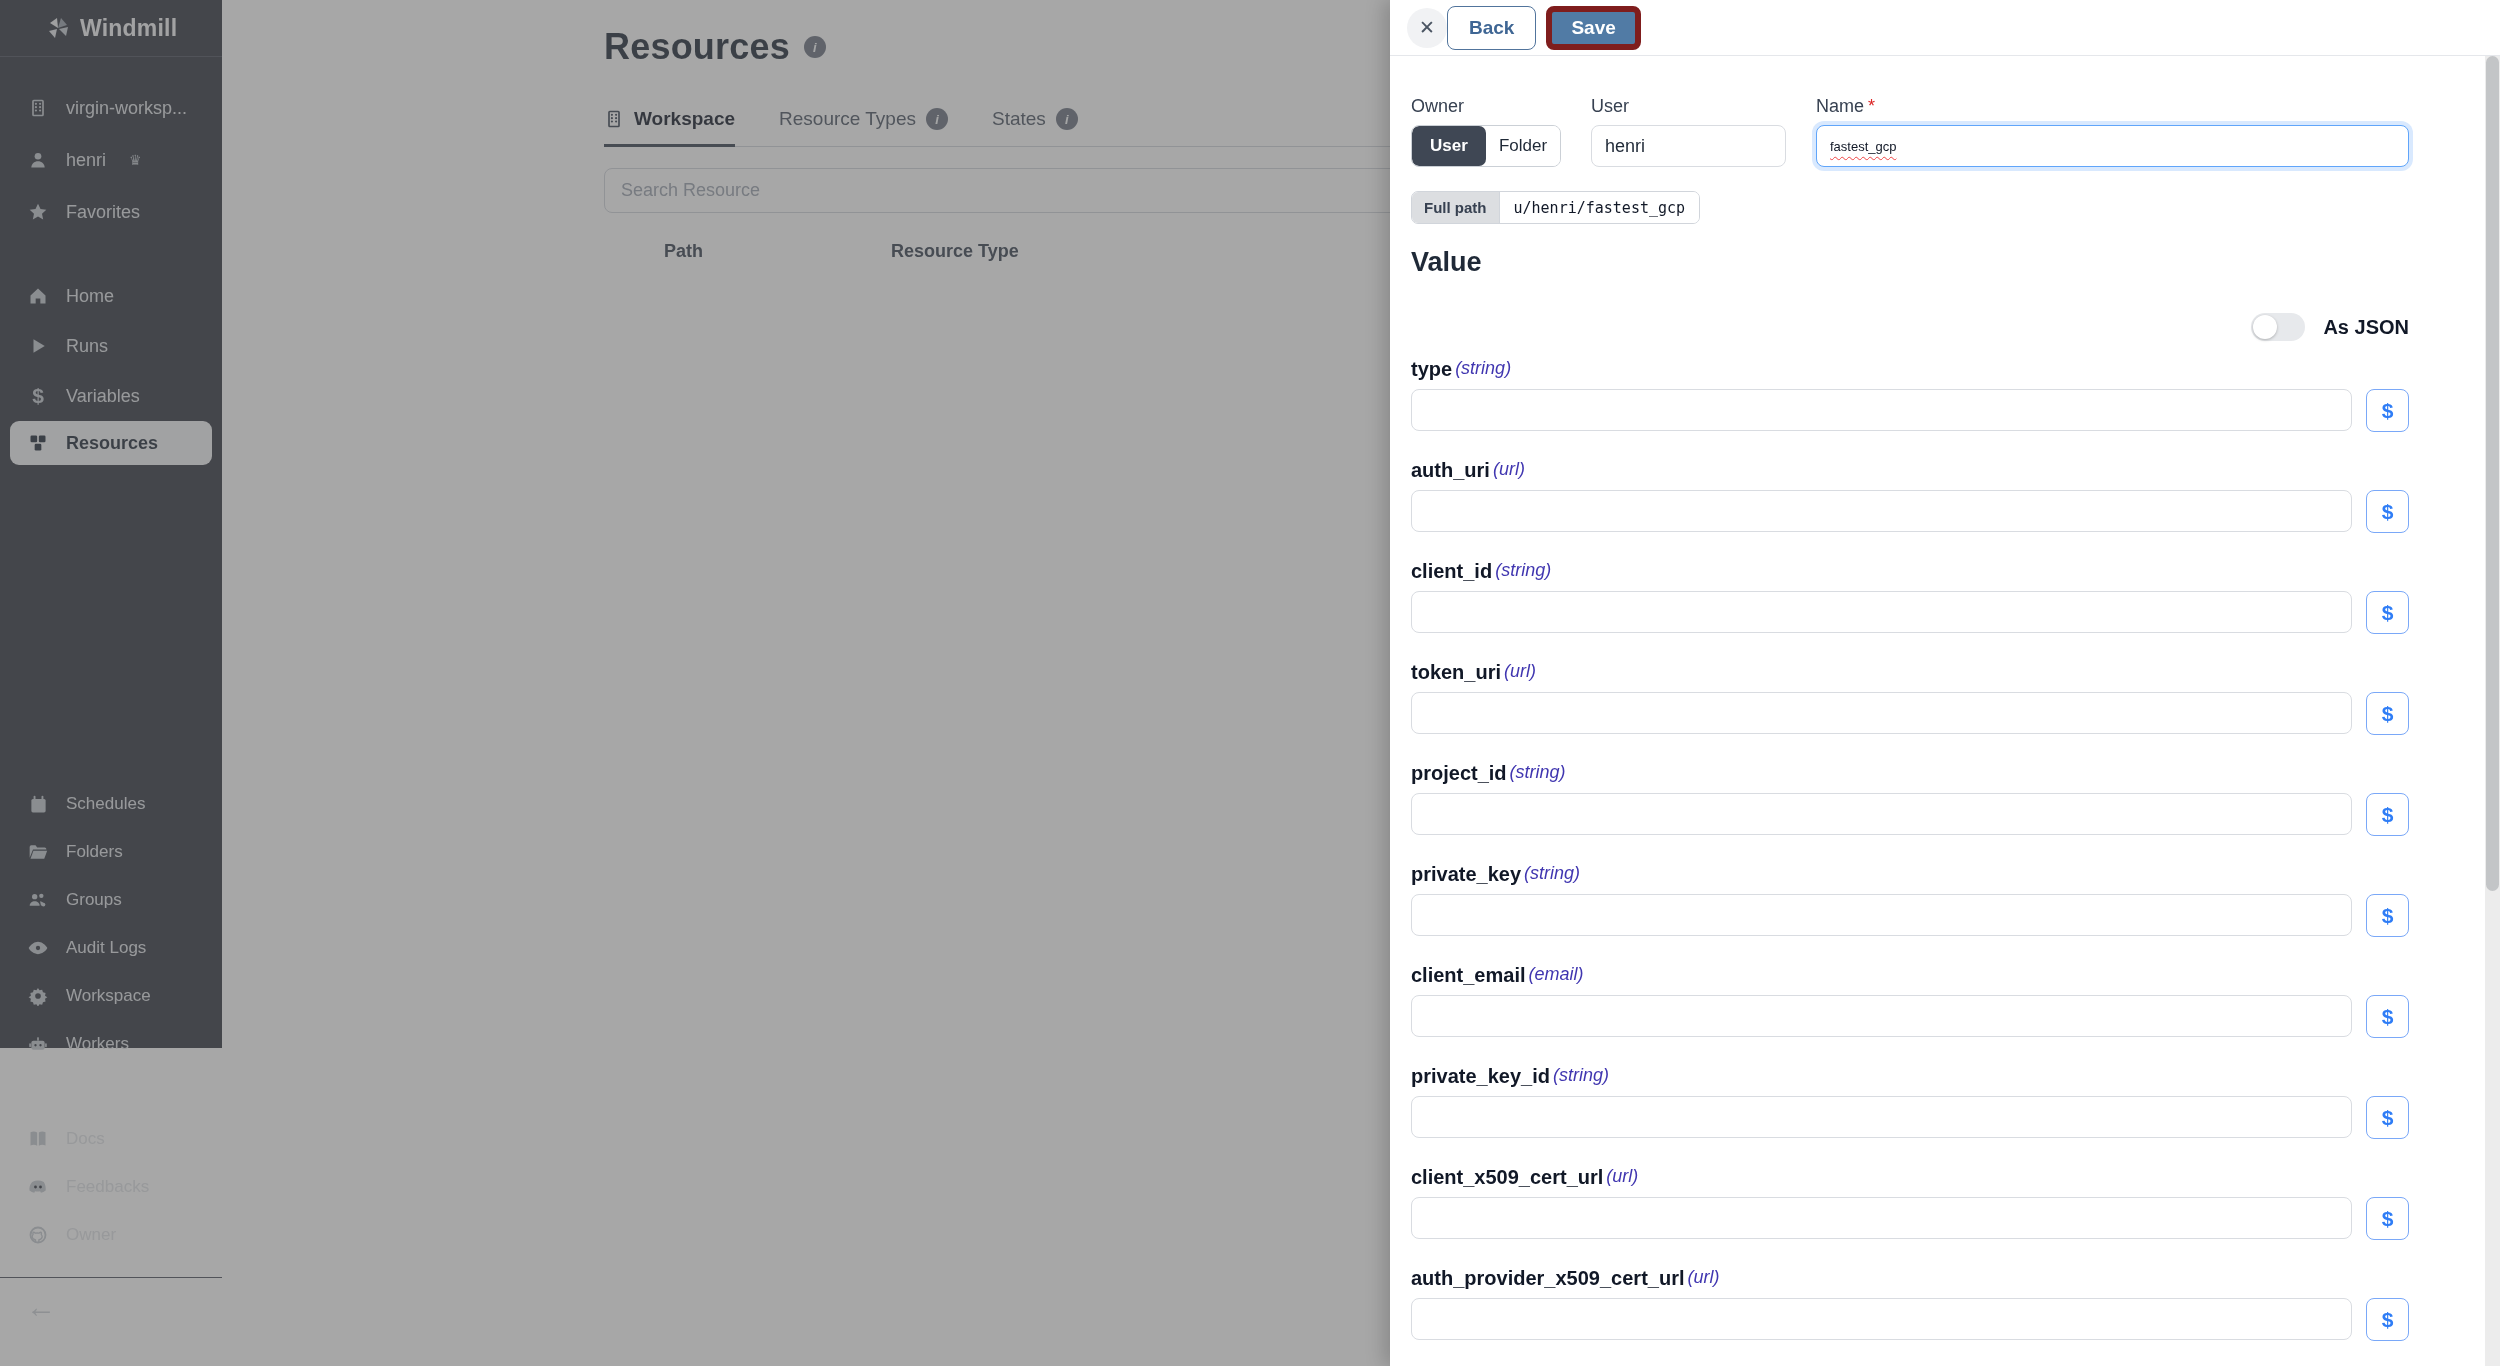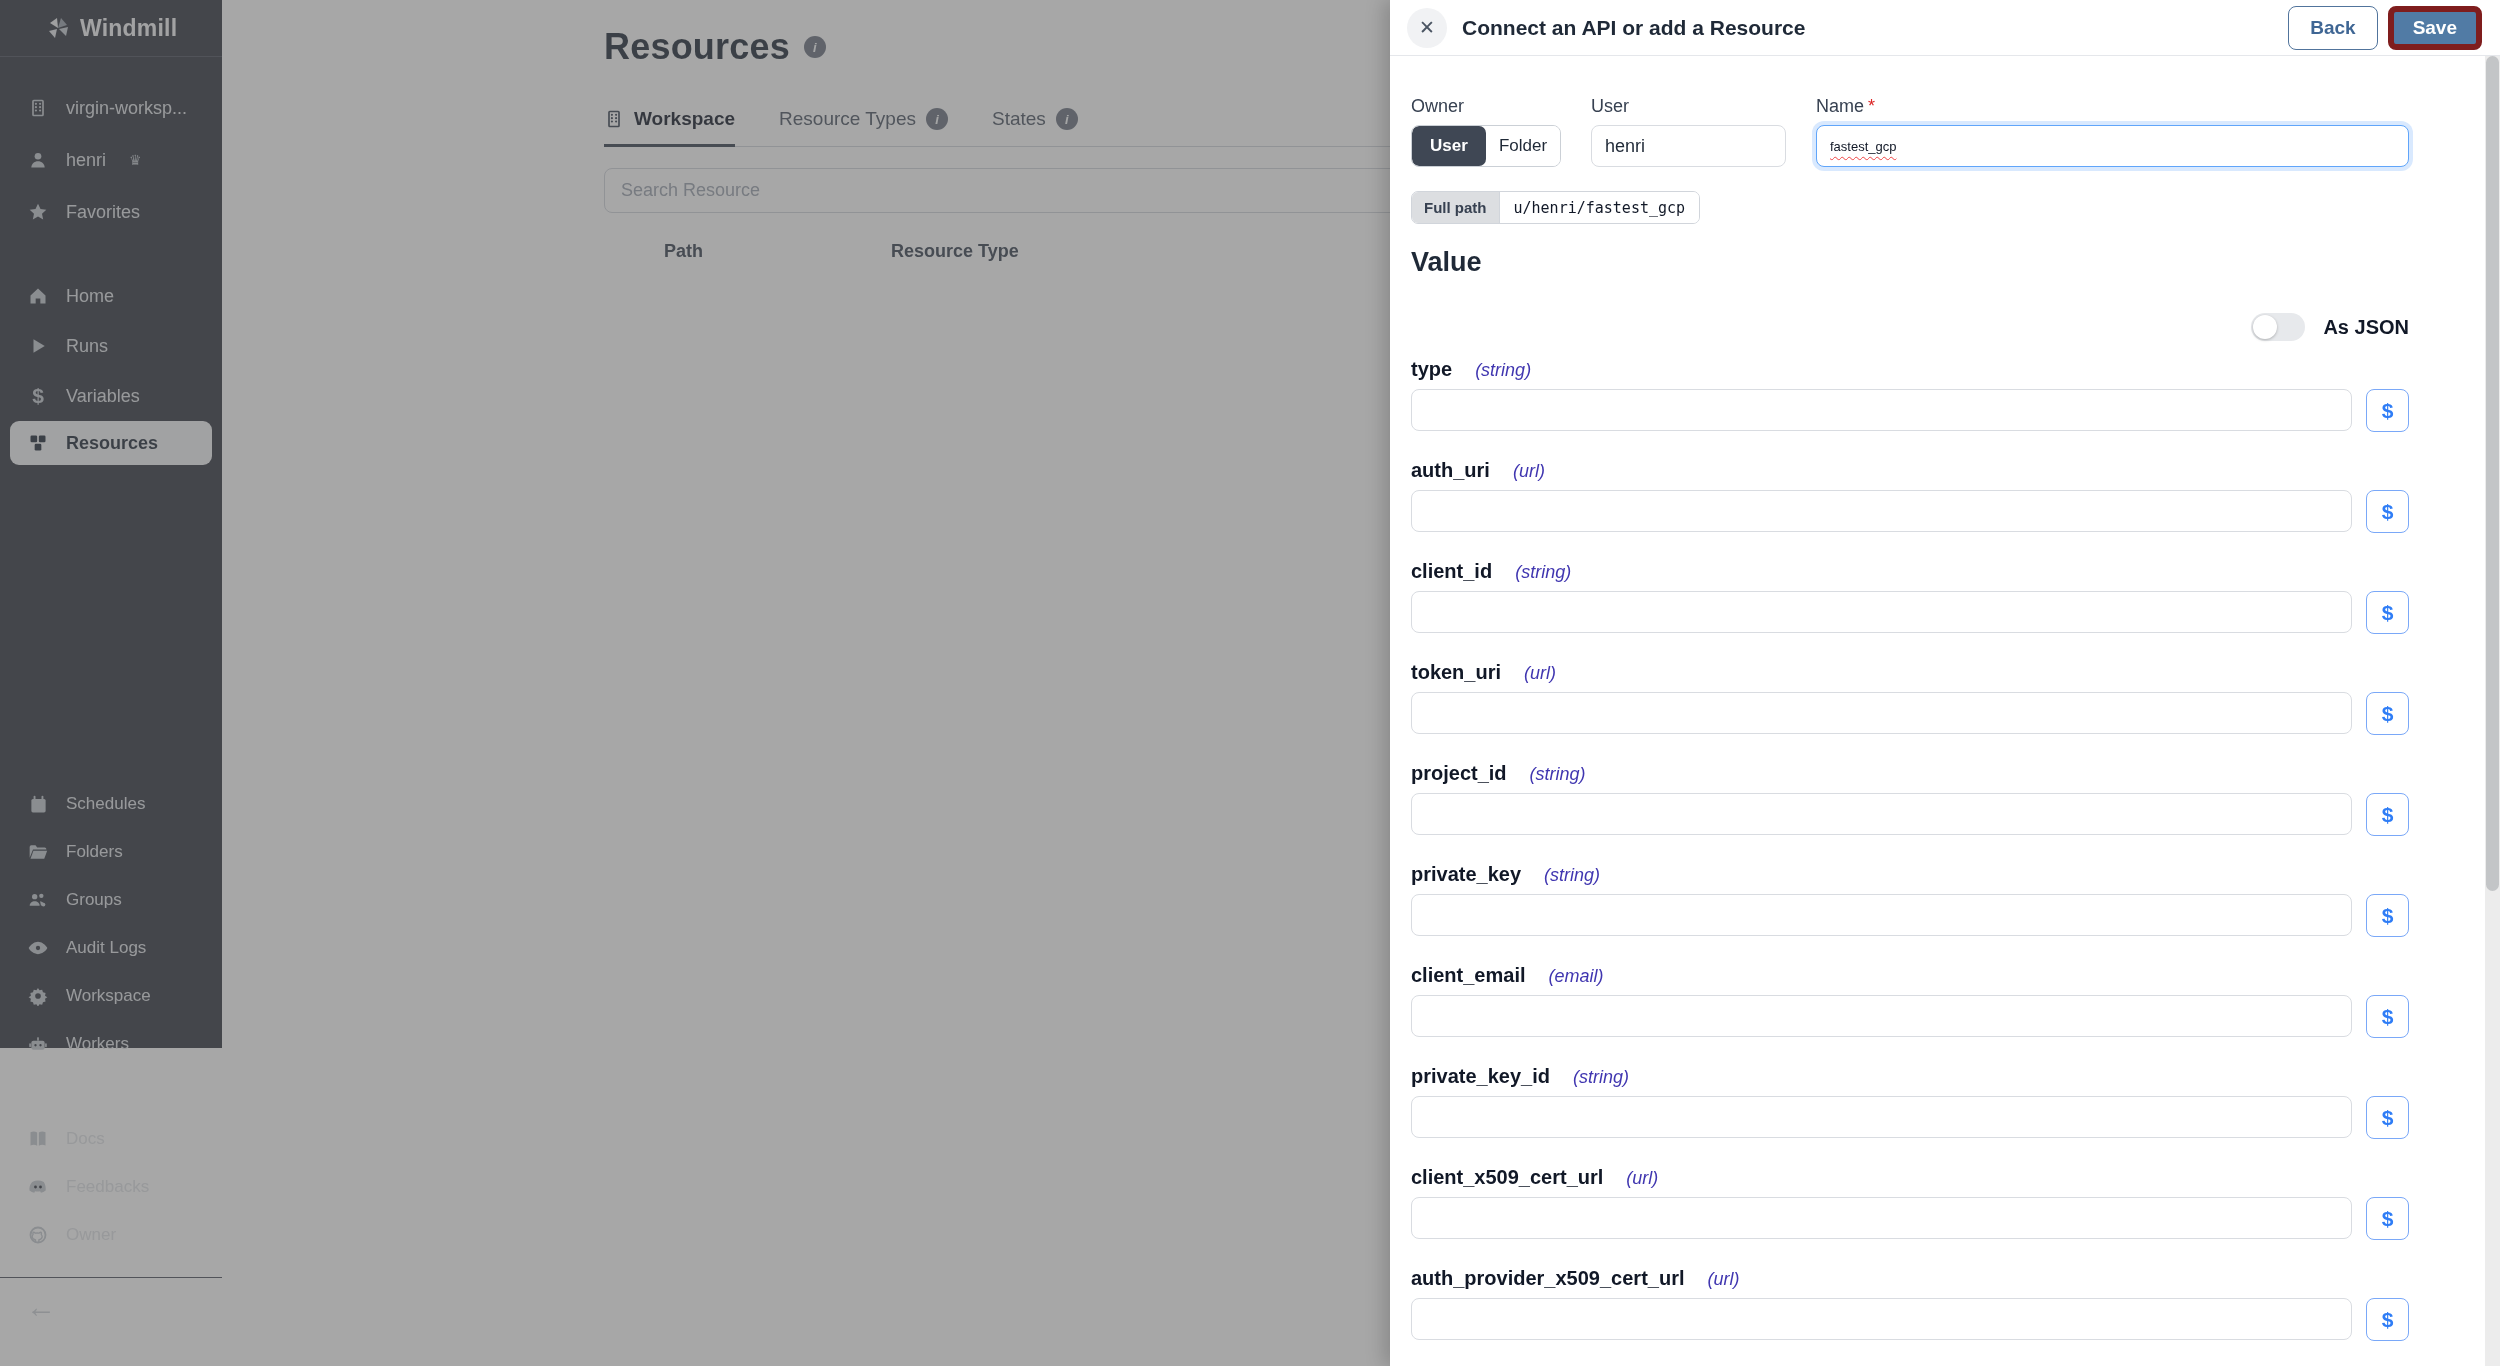--- a/index.html
+++ b/index.html
@@ -68,21 +68,21 @@
   .fullpath-chip { margin-top:24px; display:inline-flex; align-items:stretch; border:1px solid #d1d5db; border-radius:7px; overflow:hidden; height:33px; }
   .fullpath-label { background:#dcdee1; color:#374151; font-size:15px; font-weight:600; display:flex; align-items:center; padding:0 12px; border-right:1px solid #d1d5db; }
   .fullpath-value { font-family:"DejaVu Sans Mono", monospace; font-size:15px; color:#111827; display:flex; align-items:center; padding:0 14px; background:#fff; }
   .value-heading { margin-top:23px; font-size:27px; font-weight:bold; color:#1f2937; }
   .asjson-row { display:flex; justify-content:flex-end; align-items:center; margin-top:35px; height:28px; }
   .toggle { width:54px; height:28px; border-radius:14px; background:#e7e9ec; position:relative; cursor:pointer; flex:0 0 54px; }
   .toggle .knob { position:absolute; left:2px; top:2px; width:24px; height:24px; border-radius:50%; background:#fff; box-shadow:0 1px 3px rgba(0,0,0,.25); }
   .asjson-label { margin-left:18px; font-size:20px; font-weight:600; color:#111827; }
   .fields { margin-top:17px; }
   .field { margin-bottom:27px; }
-  .field-label-row { display:flex; align-items:flex-end; gap:23px; margin-bottom:8px; }
+  .field-label-row { display:flex; align-items:flex-start; gap:3px; margin-bottom:8px; }
   .field-name { font-size:20px; font-weight:bold; color:#111827; }
   .field-type { font-size:18px; font-style:italic; color:#4036b0; }
   .field-input-row { display:flex; gap:14px; }
   .field-input-row .txt-input { flex:1; }
   .dollar-btn { width:43px; height:43px; border:1px solid #7aa8f8; border-radius:8px; background:#fff; color:#2f7df6; font-size:21px; font-weight:600; cursor:pointer; display:flex; align-items:center; justify-content:center; font-family:inherit; }
   
   .scrollbar { position:absolute; right:0; top:56px; bottom:0; width:15px; background:#ececec; }
   .scroll-thumb { position:absolute; left:1px; right:1px; top:0; height:835px; border-radius:7px; background:#c3c5c7; }
 
   svg { display:block; }
@@ -298,21 +298,20 @@
       <span>Resource Type</span>
     </div>
   </div>
 </main>
 
 <div class="dim-overlay"></div>
 
 <section class="drawer">
   <header class="drawer-header">
     <button class="close-btn">✕</button>
-    <div class="drawer-title">Connect an API or add a Resource</div>
     <button class="btn-back">Back</button>
     <button class="btn-save">Save</button>
   </header>
 
   <div class="drawer-body">
     <div class="form-row">
       <div class="fgroup">
         <span class="flabel">Owner</span>
         <div class="seg-toggle">
           <button class="seg selected">User</button>

